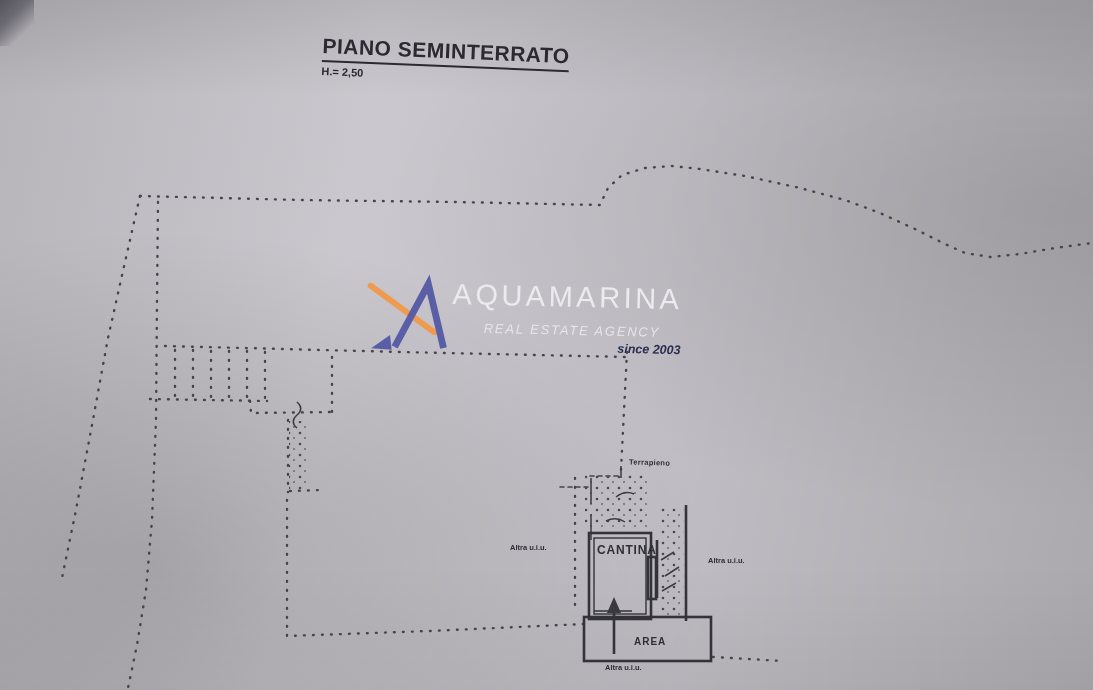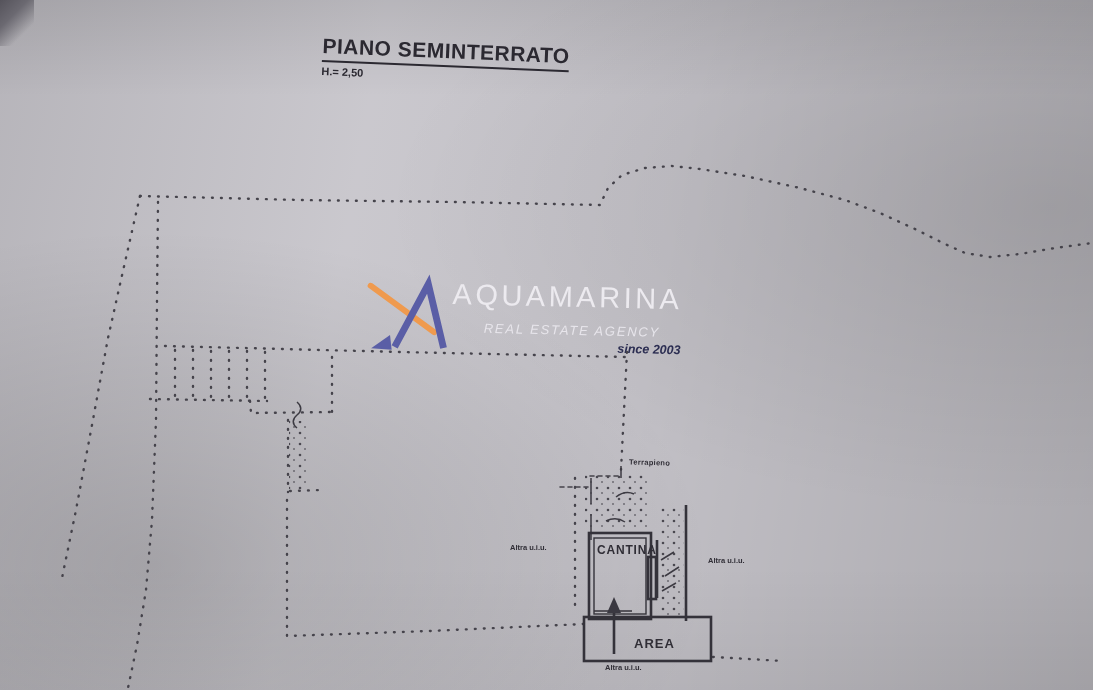--- a/index.html
+++ b/index.html
@@ -36,21 +36,21 @@
   .dot line,.dot polyline{fill:none;stroke:#45434b;stroke-width:2.4;stroke-dasharray:0.8 8.2;stroke-linecap:round;}
   .dash line{fill:none;stroke:#45434b;stroke-width:1.6;stroke-dasharray:4 4;stroke-linecap:round;}
   .wall line,.wall rect,.wall polyline{fill:none;stroke:#34323a;stroke-width:2.6;}
   .wall .inner{stroke-width:1.4;}
   .thin path,.thin line{fill:none;stroke:#3c3a42;stroke-width:1.5;}
   .solidfill{fill:#3a3841;stroke:none;}
   
   .lbl{position:absolute;color:#302e36;white-space:nowrap;font-weight:700;}
   .lbl-terrapieno{left:629px;top:458px;font-size:7.5px;letter-spacing:0.3px;transform:rotate(1.5deg);}
   .lbl-cantina{left:597px;top:543px;font-size:12px;letter-spacing:0.8px;}
-  .lbl-area{left:634px;top:636px;font-size:13px;letter-spacing:1px;}
+  .lbl-area{left:634px;top:636px;font-size:10px;letter-spacing:1px;}
   .lbl-altra-left{left:510px;top:543px;font-size:7.5px;}
   .lbl-altra-right{left:708px;top:556px;font-size:7.5px;}
   .lbl-altra-bottom{left:605px;top:663px;font-size:7.5px;}
 </style>
 </head>
 <body>
 
 <div class="stage">
 
   <div class="corner-shadow"></div>

